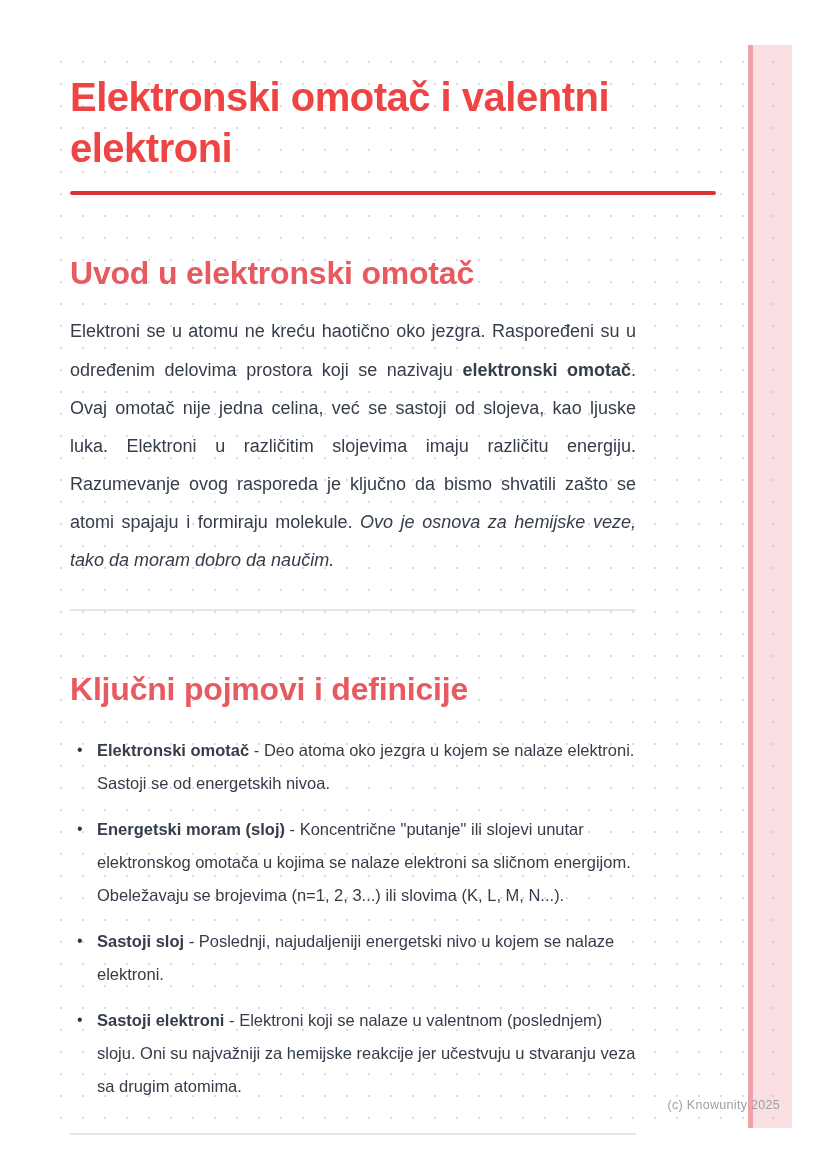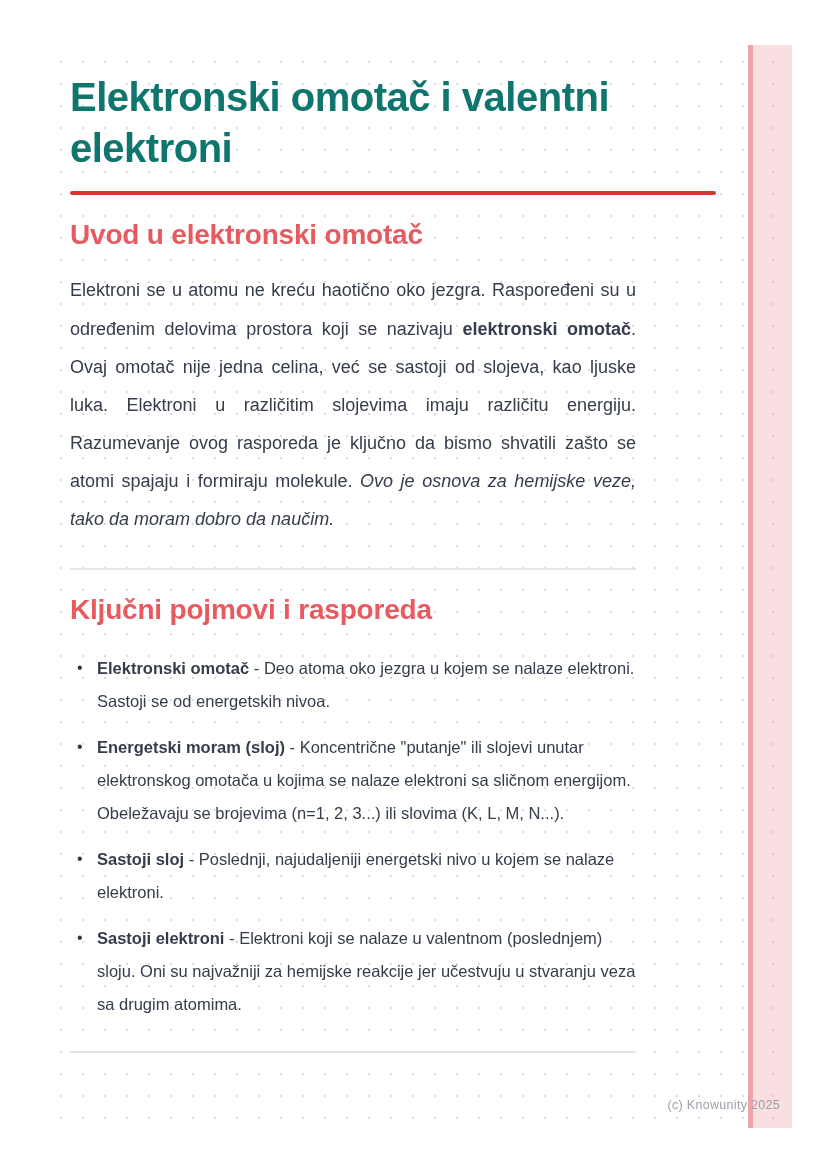--- a/index.html
+++ b/index.html
@@ -39,32 +39,32 @@
     position: absolute;
     left: 70px; top: 72px;
     width: 646px;
   }
   h1.doc-title {
     margin: 0;
     font-size: 40px;
     line-height: 1.28;
     font-weight: bold;
     letter-spacing: -0.5px;
-    color: #0f766e;
+    color: #ef4444;
   }
   .title-rule {
     width: 646px; height: 4px;
     background: #d93434;
     margin-top: 17px;
     border-radius: 2px;
   }
   .col { width: 566px; }
   h2.section-heading {
-    margin: 24px 0 0 0;
-    font-size: 28px;
+    margin: 60px 0 0 0;
+    font-size: 32px;
     font-weight: bold;
     color: #e75a5f;
     letter-spacing: -0.2px;
   }
   p.body-para {
     margin: 20px 0 0 0;
     font-size: 18px;
     line-height: 2.12;
     color: #353d4a;
     text-align: justify;
@@ -133,21 +133,21 @@
     <h1 class="doc-title">Elektronski omotač i valentni elektroni</h1>
     <div class="title-rule"></div>
 
     <div class="col">
       <h2 class="section-heading">Uvod u elektronski omotač</h2>
       <p class="body-para"><span>Elektroni se u atomu ne kreću haotično oko jezgra. Raspoređeni su u određenim delovima prostora koji se nazivaju </span><span class="b">elektronski omotač</span><span>. Ovaj omotač nije jedna celina, već se sastoji od slojeva, kao ljuske luka. Elektroni u različitim slojevima imaju različitu energiju. Razumevanje ovog rasporeda je ključno da bismo shvatili zašto se atomi spajaju i formiraju molekule. </span><span class="i">Ovo je osnova za hemijske veze, tako da moram dobro da naučim.</span></p>
       <div class="section-divider"></div>
     </div>
 
     <div class="col">
-      <h2 class="section-heading">Ključni pojmovi i rasporeda</h2>
+      <h2 class="section-heading">Ključni pojmovi i definicije</h2>
       <ul class="def-list">
         <li>
           <span class="bullet">•</span><span class="term">Elektronski omotač</span><span> - Deo atoma oko jezgra u kojem se nalaze elektroni. Sastoji se od energetskih nivoa.</span>
         </li>
         <li>
           <span class="bullet">•</span><span class="term">Energetski moram (sloj)</span><span> - Koncentrične "putanje" ili slojevi unutar elektronskog omotača u kojima se nalaze elektroni sa sličnom energijom. Obeležavaju se brojevima (n=1, 2, 3...) ili slovima (K, L, M, N...).</span>
         </li>
         <li>
           <span class="bullet">•</span><span class="term">Sastoji sloj</span><span> - Poslednji, najudaljeniji energetski nivo u kojem se nalaze elektroni.</span>
         </li>

